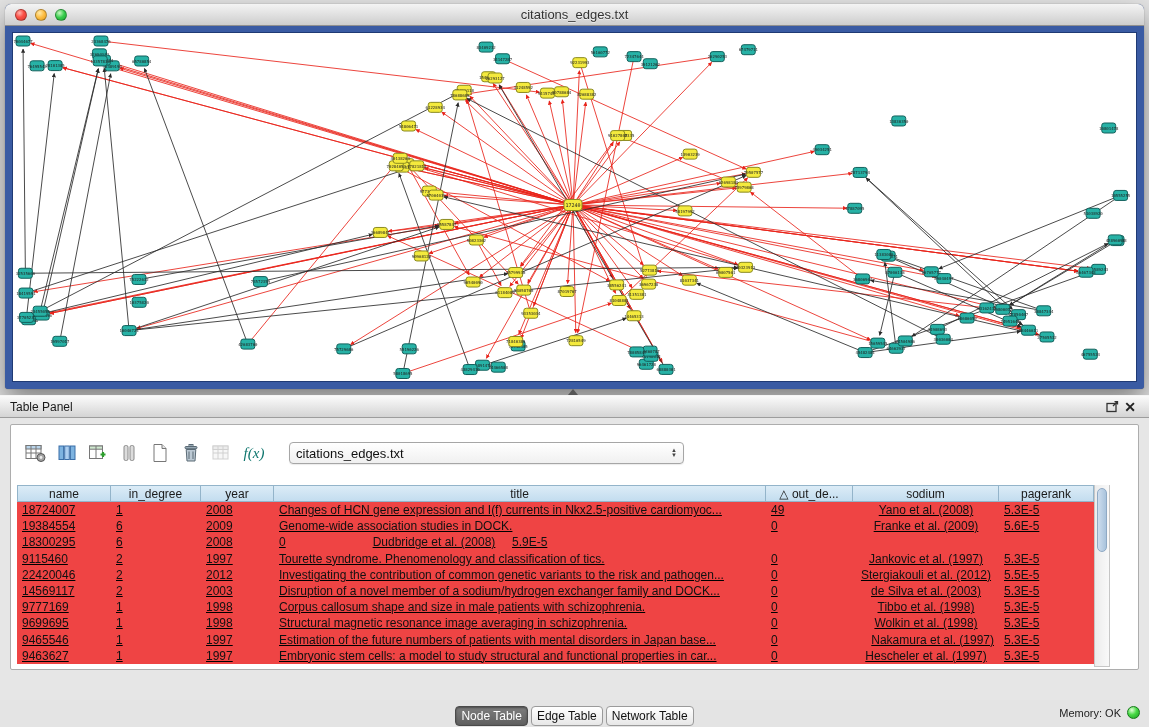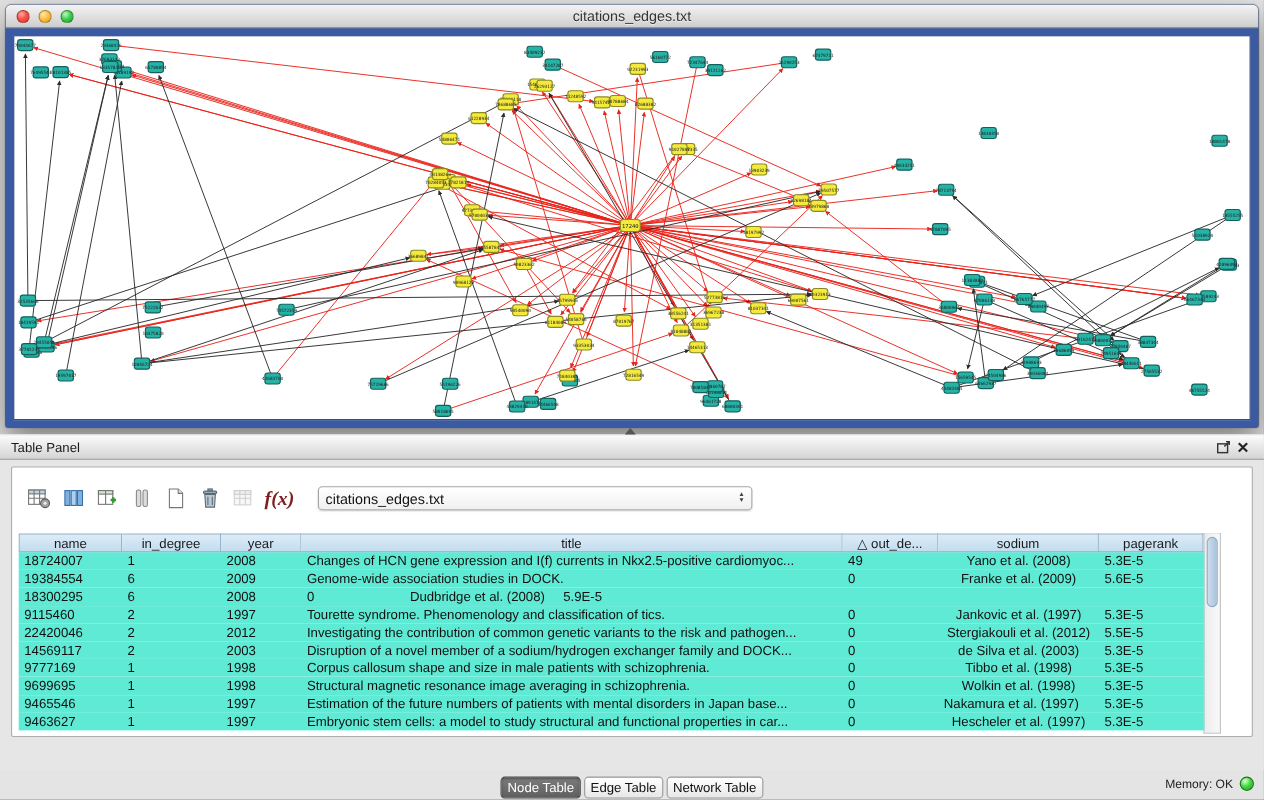--- a/index.html
+++ b/index.html
@@ -53,21 +53,21 @@
     border-left:5px solid transparent; border-right:5px solid transparent; border-bottom:6px solid #555;
   }
 
   .panel-card {
     position:absolute; left:10px; top:29px; width:1129px; height:246px;
     background:#fff; border:1px solid #adadad; border-radius:2px;
   }
   .toolbar { position:absolute; left:0; top:0; width:100%; height:56px; display:flex; align-items:center; padding-left:12px; }
   .tb-btn { width:26px; height:26px; margin-right:5px; display:flex; align-items:center; justify-content:center; border-radius:3px; }
   .tb-btn.disabled { opacity:.45; }
-  .fx { font-family:"Liberation Serif", serif; font-style:italic; font-size:18px; color:#7f1d1d; margin:0 8px 0 10px;font-weight:bold; }
+  .fx { font-family:"Liberation Serif", serif; font-style:italic; font-size:15px; color:#0f766e; margin:0 8px 0 10px; }
   .net-select {
     width:395px; height:22px; margin-left:18px;
     border:1px solid #a6a6a6; border-radius:4px;
     background:linear-gradient(#ffffff,#f0f0f0);
     display:flex; align-items:center; padding:0 6px;
     font-size:13px; color:#111;
     box-shadow:0 1px 1px rgba(0,0,0,.08);
   }
   .net-select .sel-label { flex:1; }
   .sel-arrows { display:flex; flex-direction:column; align-items:center; line-height:5px; font-size:6px; color:#444; }
@@ -77,21 +77,21 @@
   .thead { display:flex; }
   .hcell {
     height:17px; font-size:12px; color:#1a1a1a;
     background:linear-gradient(#dcecf7,#c3ddef);
     border:1px solid #93b4ca; border-left:none;
     display:flex; align-items:center; justify-content:center;
     overflow:hidden; white-space:nowrap;
   }
   .hcell:first-child { border-left:1px solid #93b4ca; }
   .tbody { }
-  .trow { display:flex; height:16.2px; align-items:center; background:#5eead4; }
+  .trow { display:flex; height:16.2px; align-items:center; background:#ef4444;text-decoration:underline; }
   .tcell {
     font-size:12px; color:#111; padding:0 5px;
     overflow:hidden; white-space:nowrap; height:16.2px; line-height:16.2px;
   }
   .vscroll {
     position:absolute; left:1083px; top:60px; width:16px; height:182px;
     background:linear-gradient(to right,#ececec,#f9f9f9);
     border:1px solid #c6c6c6; border-top:none;
   }
   .vthumb {
@@ -933,21 +933,21 @@
             <div class="tcell" style="width: 87px; text-align: left;">0</div>
             <div class="tcell" style="width: 146px; text-align: center;">Wolkin et al. (1998)</div>
             <div class="tcell" style="width: 95px; text-align: left;">5.3E-5</div>
           </div>
           <div class="trow">
             <div class="tcell" style="width: 94px; text-align: left;">9465546</div>
             <div class="tcell" style="width: 90px; text-align: left;">1</div>
             <div class="tcell" style="width: 73px; text-align: left;">1997</div>
             <div class="tcell" style="width: 492px; text-align: left;">Estimation of the future numbers of patients with mental disorders in Japan base...</div>
             <div class="tcell" style="width: 87px; text-align: left;">0</div>
-            <div class="tcell" style="width: 146px; text-align: left;">Nakamura et al. (1997)</div>
+            <div class="tcell" style="width: 146px; text-align: right;">Nakamura et al. (1997)</div>
             <div class="tcell" style="width: 95px; text-align: left;">5.3E-5</div>
           </div>
           <div class="trow">
             <div class="tcell" style="width: 94px; text-align: left;">9463627</div>
             <div class="tcell" style="width: 90px; text-align: left;">1</div>
             <div class="tcell" style="width: 73px; text-align: left;">1997</div>
             <div class="tcell" style="width: 492px; text-align: left;">Embryonic stem cells: a model to study structural and functional properties in car...</div>
             <div class="tcell" style="width: 87px; text-align: left;">0</div>
             <div class="tcell" style="width: 146px; text-align: center;">Hescheler et al. (1997)</div>
             <div class="tcell" style="width: 95px; text-align: left;">5.3E-5</div>

